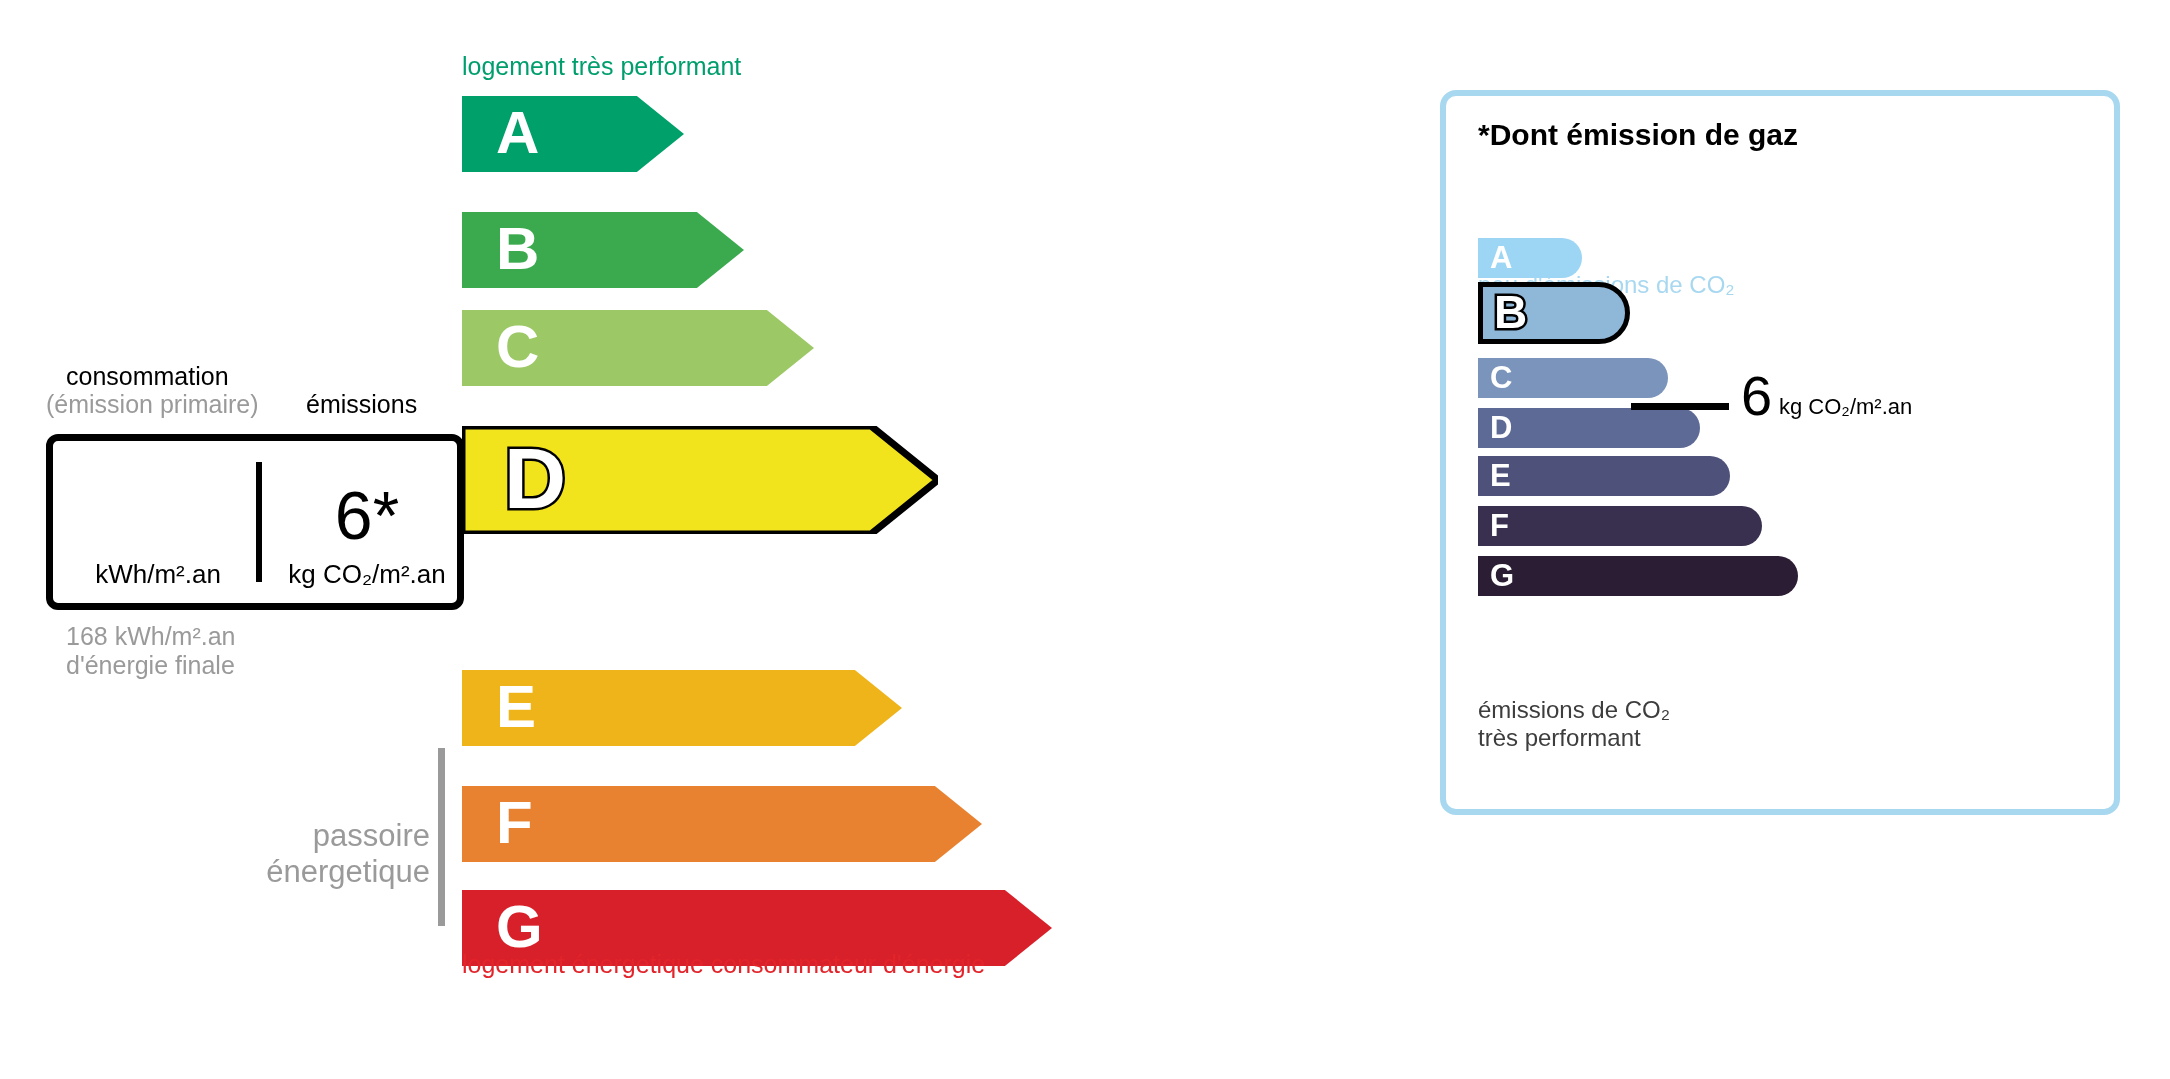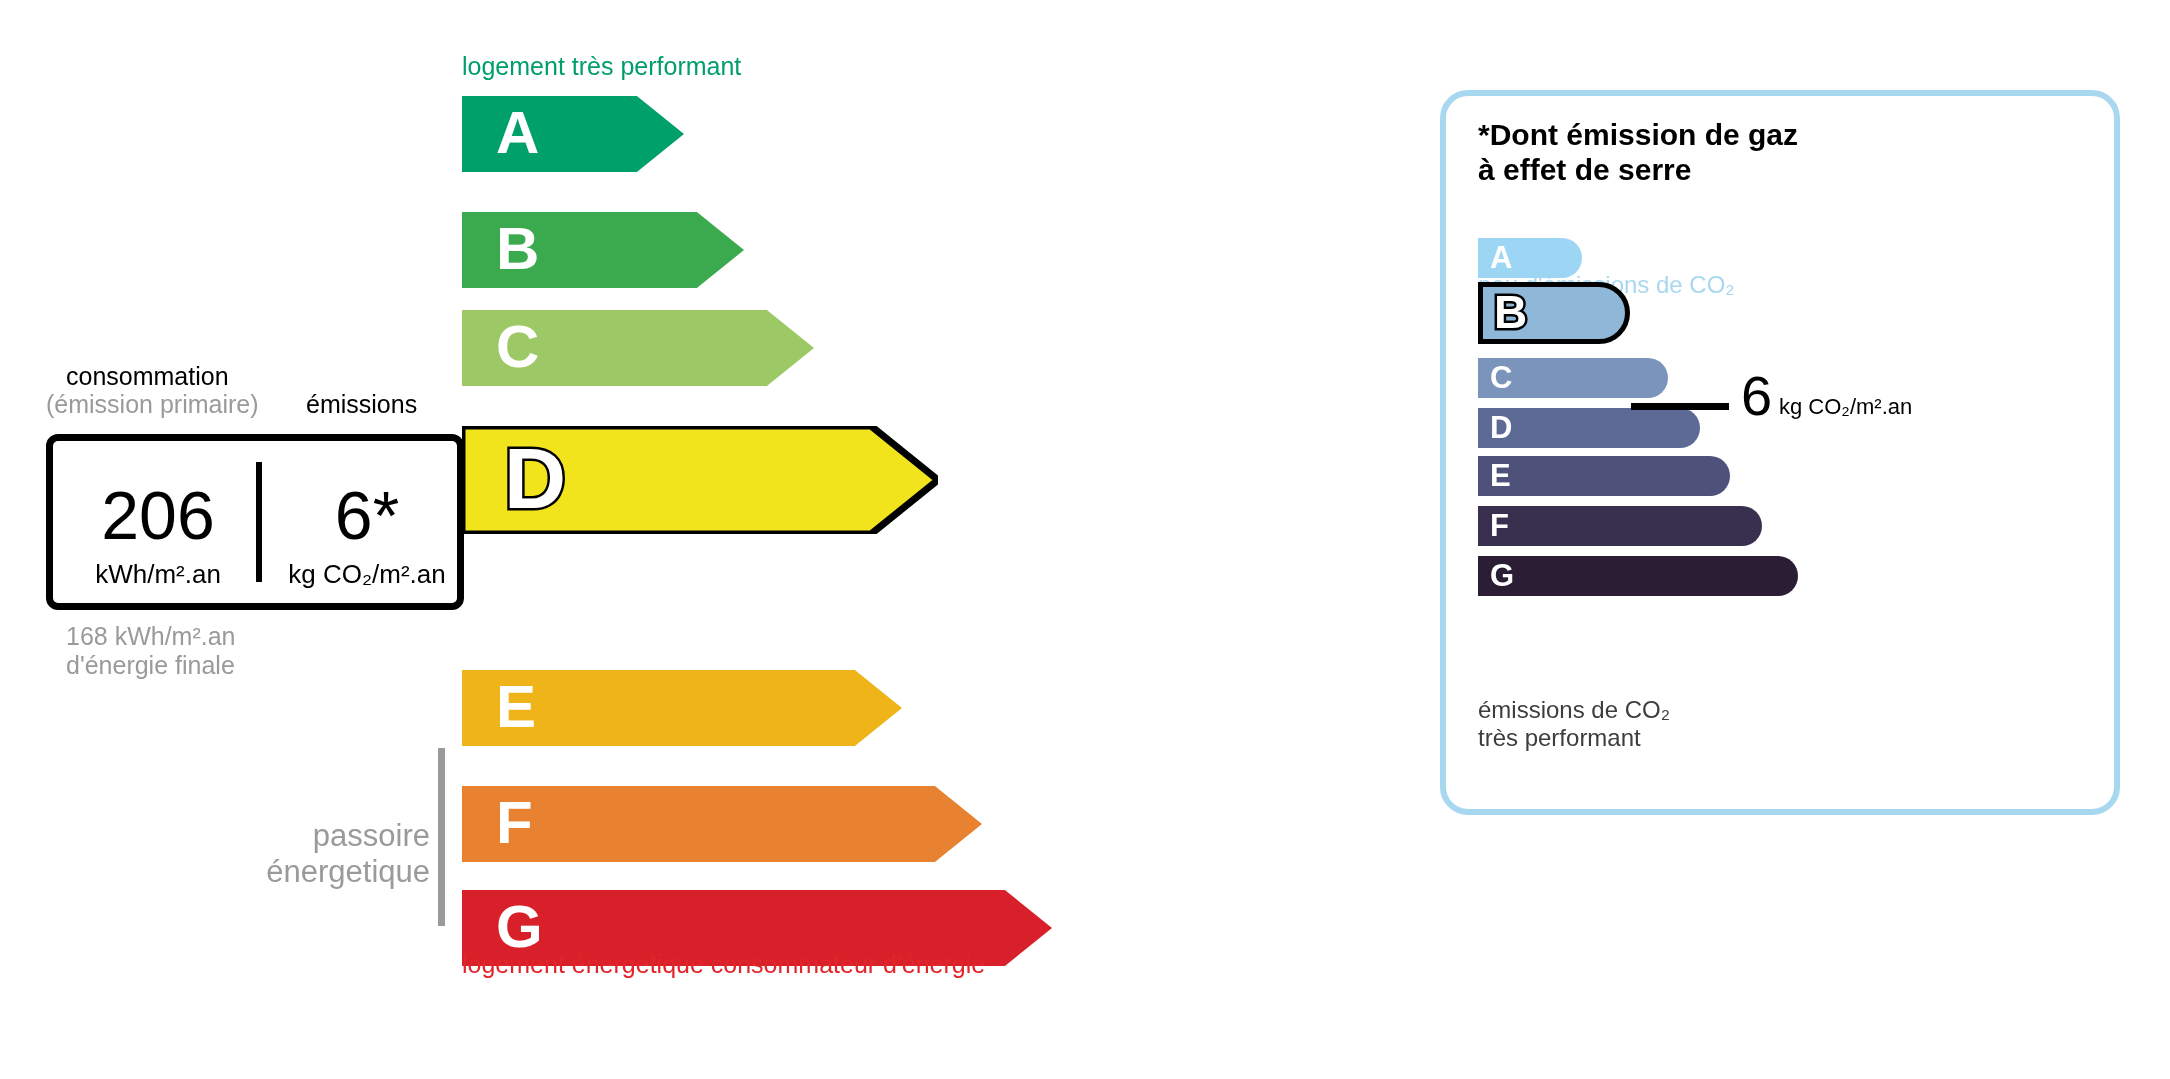--- a/index.html
+++ b/index.html
@@ -64,21 +64,21 @@
   
   #passoire-bar{position:absolute;left:438px;top:748px;width:7px;height:178px;background:#9a9a9a;}
   #passoire-text{
     position:absolute;left:240px;top:818px;width:190px;text-align:right;
     font-size:31px;color:#9a9a9a;line-height:1.15;
   }
 
   
   #co2-panel{
     position:absolute;left:1440px;top:90px;width:680px;height:725px;
-    border:6px solid #A8D8F0;border-radius:28px;box-sizing:border-box;background:#fff;
+    border:6px solid #A8D8F0;border-radius:16px;box-sizing:border-box;background:#fff;
   }
   #co2-title{
     position:absolute;left:32px;top:22px;font-size:30px;font-weight:bold;
     color:#000;line-height:1.15;white-space:nowrap;
   }
   #co2-top-caption{
     position:absolute;left:32px;top:175px;font-size:24px;color:#A8D8F0;white-space:nowrap;
   }
   #co2-bottom-caption{
     position:absolute;left:32px;top:565px;font-size:24px;color:#3d3d3d;line-height:1.15;white-space:nowrap;margin-top:35px;
@@ -159,21 +159,20 @@
     </div>
 
   <div class="bottom-caption">logement énergetique consommateur d'énergie</div>
 
   <div class="hdr-label" id="hdr-consumption">consommation</div>
   <div class="hdr-label" id="hdr-consumption-sub">(émission primaire)</div>
   <div class="hdr-label" id="hdr-emission">émissions</div>
 
   <div id="value-box">
     <div class="val-cell" id="cell-consumption">
-      <div class="val-num">206</div>
       <div class="val-unit">kWh/m².an</div>
     </div>
     <div class="val-cell" id="cell-emission">
       <div class="val-num">6*</div>
       <div class="val-unit">kg CO₂/m².an</div>
     </div>
   </div>
   <div id="value-divider"></div>
 
   <div id="final-energy">
@@ -184,21 +183,20 @@
   <div id="passoire-bar"></div>
   <div id="passoire-text">
       <div>passoire</div>
       <div>énergetique</div>
     </div>
 </div>
 
 <div id="co2-panel">
   <div id="co2-title">
       <div>*Dont émission de gaz</div>
-      <div>à effet de serre</div>
     </div>
   <div id="co2-top-caption">peu d'émissions de CO₂</div>
 
   <div id="co2-rows">
       <div class="co2-row" id="co2-row-A" style="top: 142px; width: 104px; height: 40px;">
         <div class="pill" style="background: rgb(157, 214, 245);"></div>
         <span class="letter">A</span>
       </div>
       <div class="co2-row" id="co2-row-B" style="top: 186px; width: 152px; height: 62px;">
         <div class="pill" style="background: rgb(142, 183, 216);"></div>

